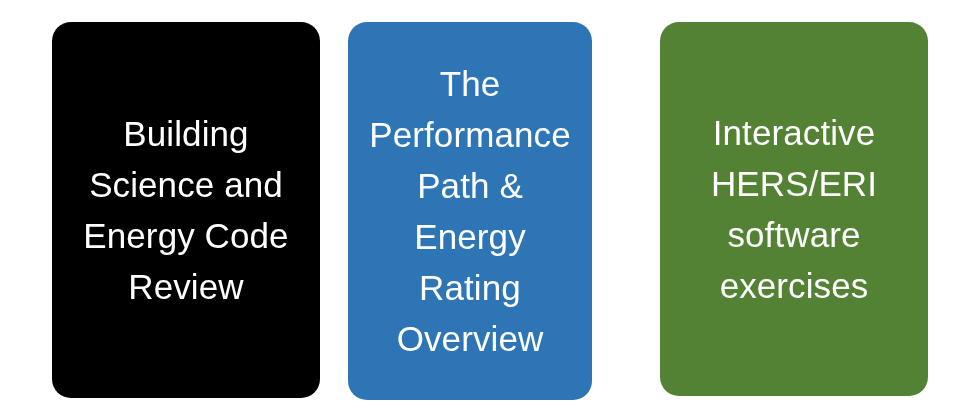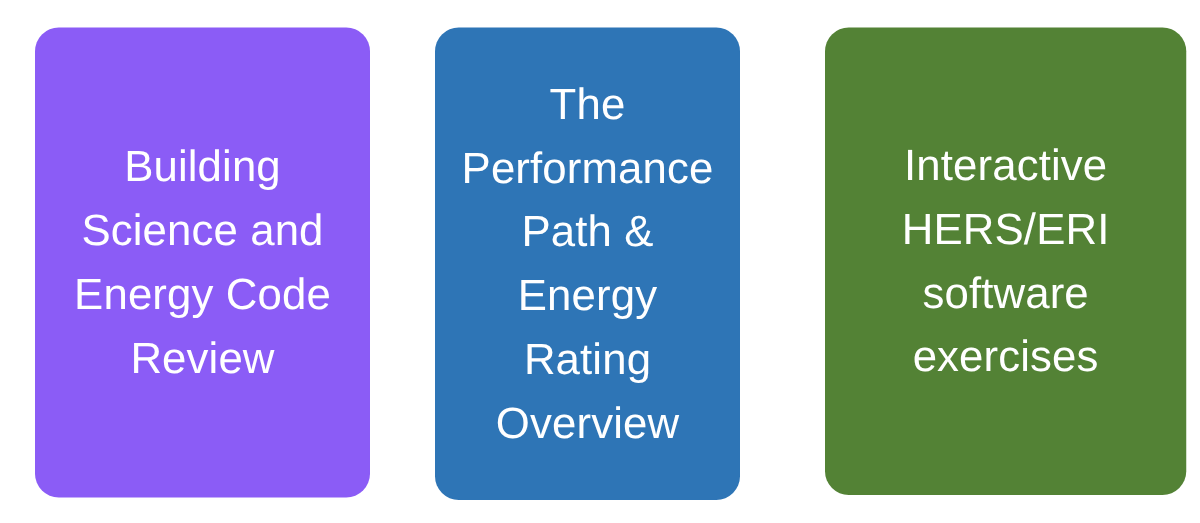--- a/index.html
+++ b/index.html
@@ -70,36 +70,36 @@
   #box-performance-path .module-label {
     font-size: 35px;
     line-height: 51px;
     padding: 0 4px;
   }
 
   
   #box-interactive-software {
     left: 660px;
     top: 22px;
-    width: 289px;
+    width: 268px;
     height: 374px;
     background: #538235;
   }
   #box-interactive-software .module-label {
     font-size: 35px;
     line-height: 51px;
     padding: 0 8px;
   }
 </style>
 </head>
 <body style="background: rgb(255, 255, 255);">
 
 <div id="diagram-canvas">
 
-  <div class="module-box" id="box-building-science" style="background: #8b5cf6;">
+  <div class="module-box" id="box-building-science" style="background: #000000; margin-left: 24px;">
     <span class="module-label" style="color: rgb(255, 255, 255);">Building
 Science and
 Energy Code
 Review</span>
   </div>
 
   <div class="module-box" id="box-performance-path" style="background: rgb(46, 117, 182);">
     <span class="module-label" style="color: rgb(255, 255, 255);">The
 Performance
 Path &amp;

